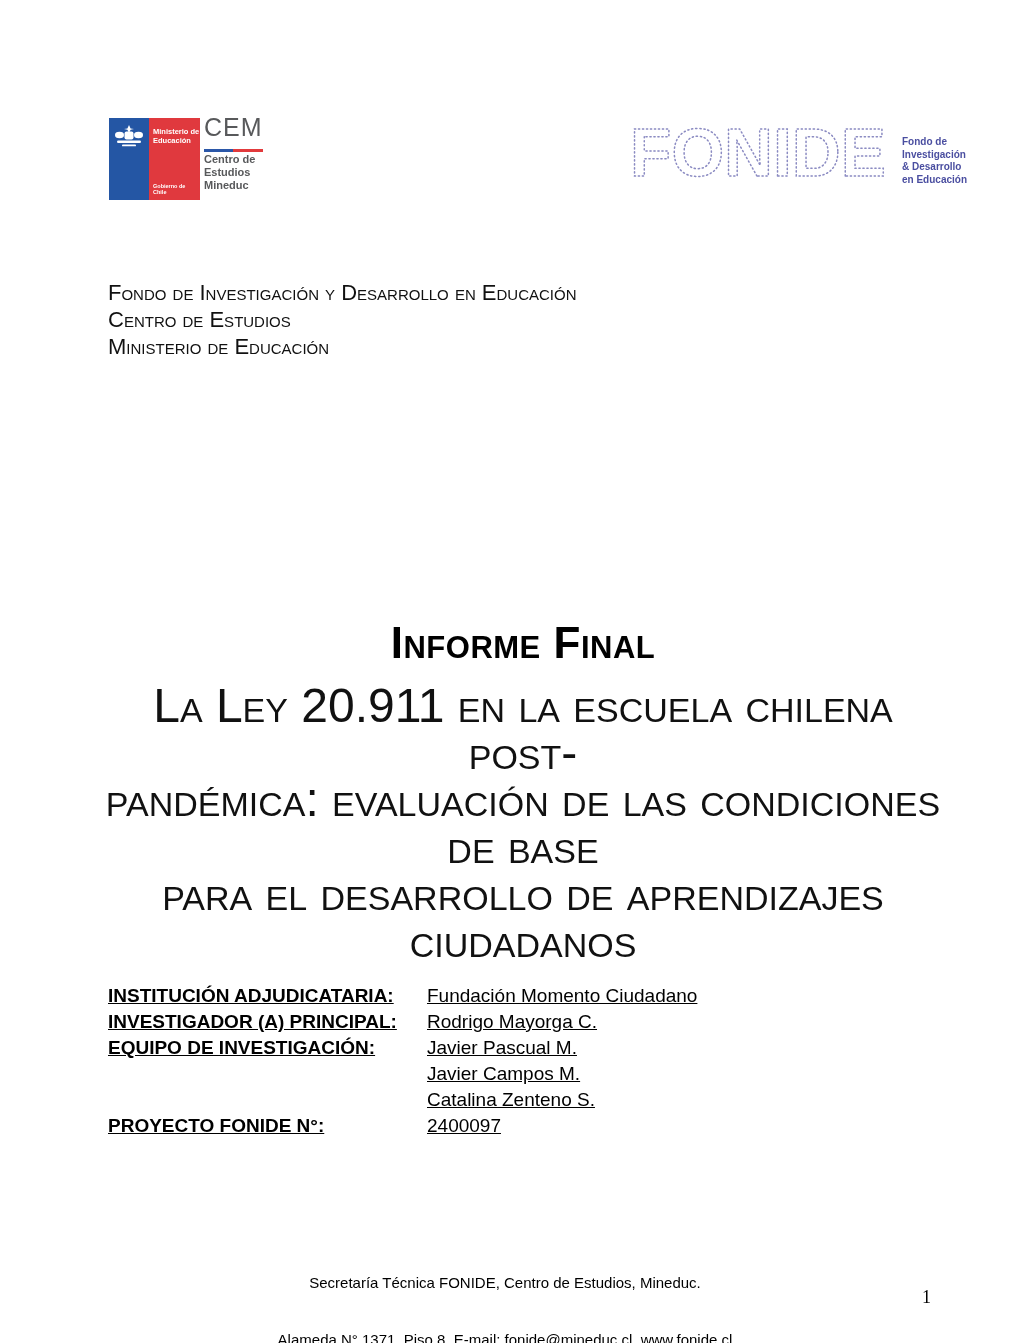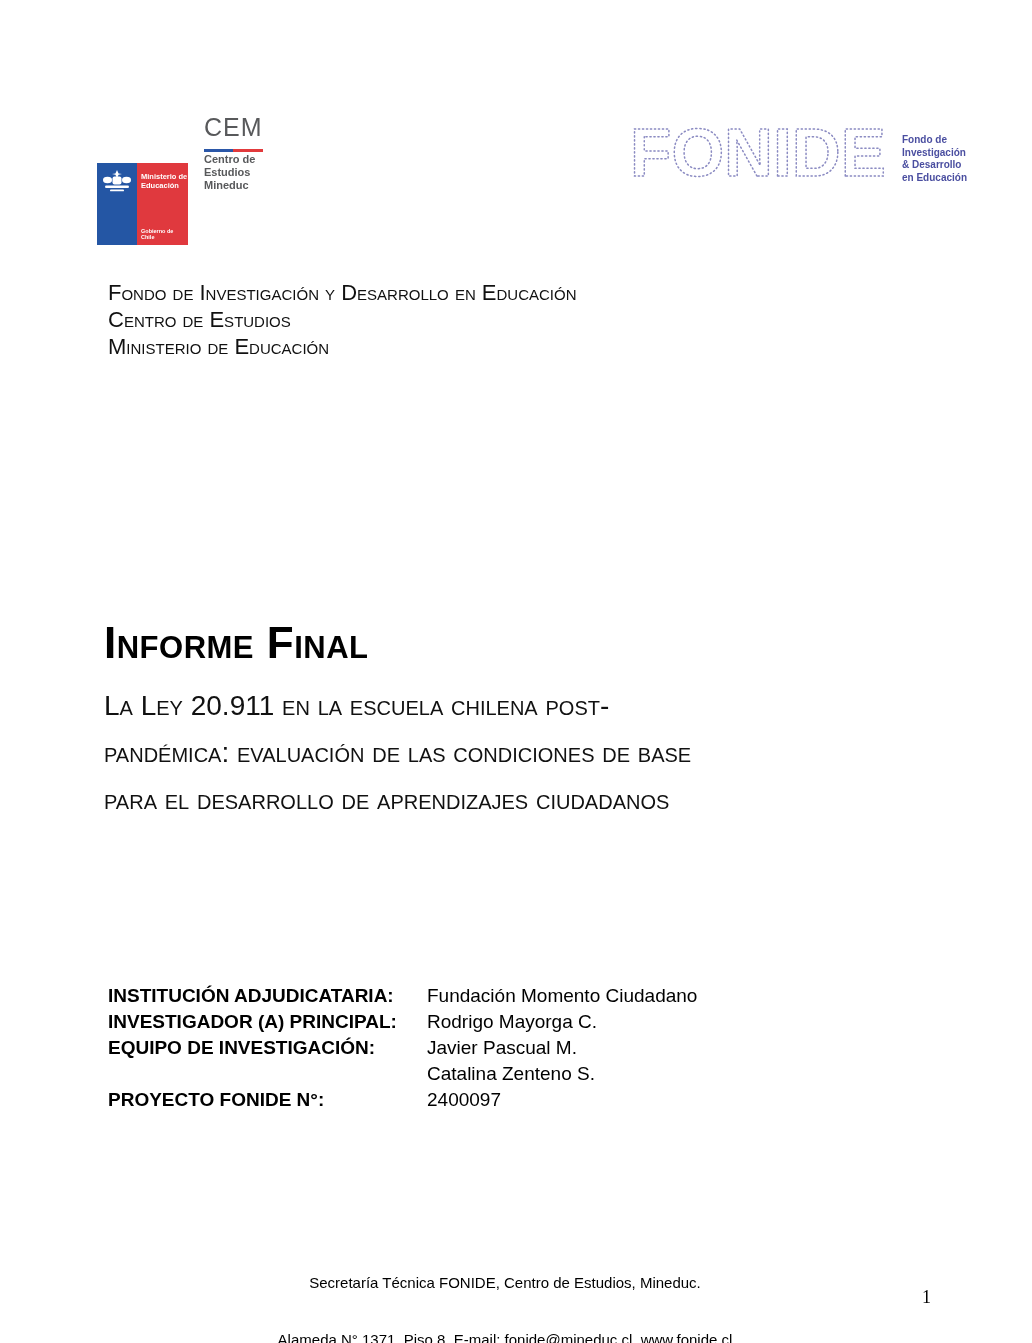--- a/index.html
+++ b/index.html
@@ -8,24 +8,23 @@
   .page {
     position: relative;
     width: 1032px;
     height: 1343px;
     background: #ffffff;
     overflow: hidden;
   }
 
   
   .mineduc-logo {
-    position: absolute; left: 97px; top: 118px;
+    position: absolute; left: 109px; top: 118px;
     width: 91px; height: 82px;
     display: flex;
-    margin-top: 45px;
   }
   .mineduc-blue {
     width: 40px; height: 82px; background: #2456a4;
     display: flex; justify-content: center; align-items: flex-start;
     padding-top: 6px;
   }
   .mineduc-red {
     width: 51px; height: 82px; background: #e0393e;
     position: relative;
   }
@@ -49,60 +48,61 @@
     background: linear-gradient(to right, #2b57a8 0 50%, #e23a3c 50% 100%);
   }
   .cem-sub {
     margin-top: 1px;
     font-size: 11px; font-weight: bold; color: #58595b; line-height: 13px;
   }
 
   
   .fonide-logo {
     position: absolute; left: 628px; top: 120px;
-    display: flex; align-items: center;
+    display: flex; align-items: flex-end;
   }
   .fonide-wordmark-box { width: 262px; height: 66px; }
   .fonide-tagline {
     margin-left: 12px; margin-top: 12px;
     font-size: 10px; font-weight: bold; line-height: 12.5px;
     color: #4a4ea0;
   }
 
   
   .inst-header {
     position: absolute; left: 108px; top: 279px;
     font-size: 22px; line-height: 27px;
     font-variant: small-caps;
     color: #111111;
   }
 
   
   .center-col {
     position: absolute; left: 104px; width: 838px;
+    text-align: center;
   }
   .doc-title {
     top: 618px;
     font-size: 44px; font-weight: bold;
     font-variant: small-caps;
     letter-spacing: 0.5px;
   }
   .doc-subtitle {
     top: 682px;
-    font-size: 28px; line-height: 47px;
+    font-size: 48px; line-height: 47px;
     font-variant: small-caps;
     color: #111111;
   }
 
   
   .info-block {
     position: absolute; left: 108px; top: 983px; width: 740px;
     font-size: 19px; line-height: 26px;
   }
-  .info-row { display: flex; }
+  .info-row { display: flex; text-decoration: underline; }
   .info-label { width: 319px; font-weight: bold; flex-shrink: 0; }
   .info-value { font-weight: normal; text-align: right; }
 
   
   .city-year {
     position: absolute; left: 0; width: 1010px; top: 1196px;
     text-align: center; font-size: 19px;
   }
   .footer-block {
     position: absolute; left: 0; width: 1010px; top: 1235px;
@@ -186,20 +186,24 @@
     <div class="info-row">
       <div class="info-label">INVESTIGADOR (A) PRINCIPAL:</div>
       <div class="info-value">Rodrigo Mayorga C.</div>
     </div>
     <div class="info-row">
       <div class="info-label">EQUIPO DE INVESTIGACIÓN:</div>
       <div class="info-value">Javier Pascual M.</div>
     </div>
     <div class="info-row">
       <div class="info-label"></div>
+      <div class="info-value">Javier Campos M.</div>
+    </div>
+    <div class="info-row">
+      <div class="info-label"></div>
       <div class="info-value">Catalina Zenteno S.</div>
     </div>
     <div class="info-row">
       <div class="info-label">PROYECTO FONIDE N°:</div>
       <div class="info-value">2400097</div>
     </div>
   </div>
 
 
   <div class="footer-block">

